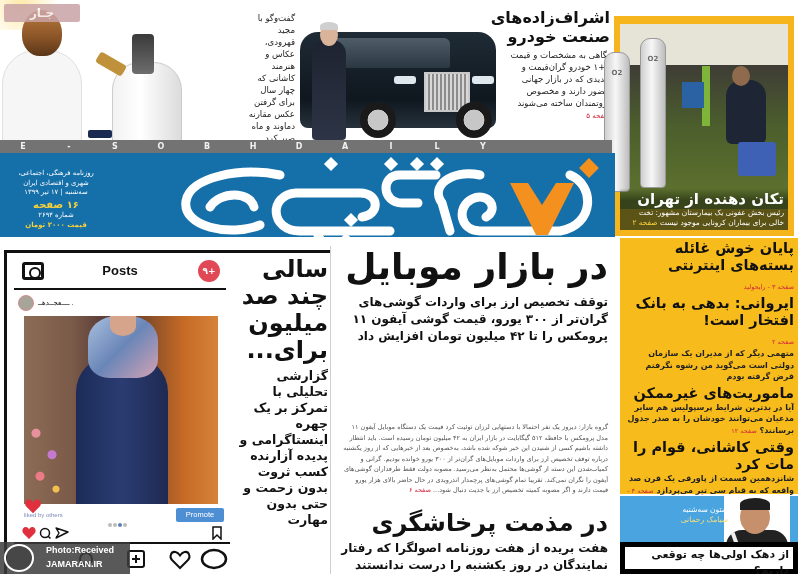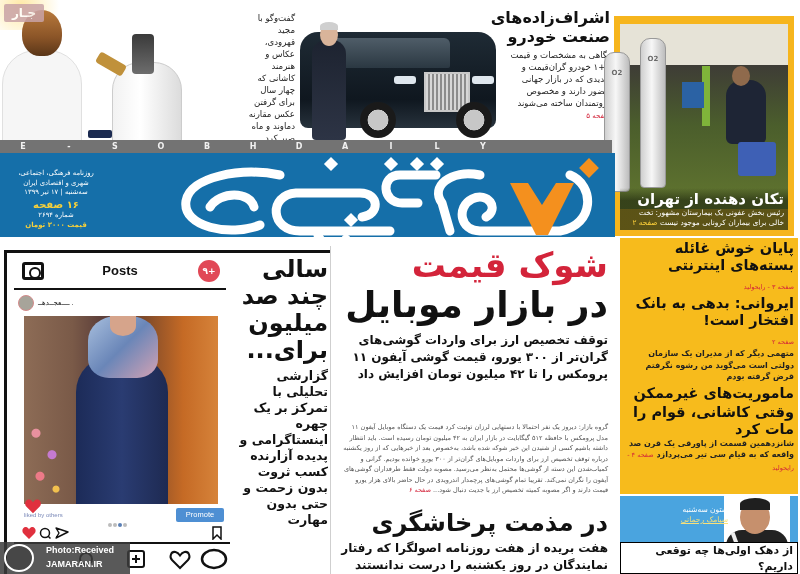--- a/index.html
+++ b/index.html
@@ -6,21 +6,21 @@
   html, body { width: 800px; height: 574px; overflow: hidden; background: #ffffff; }
   body { position: relative; font-family: "DejaVu Sans", sans-serif; color: #111; }
   .abs { position: absolute; }
   .rtl { direction: rtl; text-align: right; }
 
   
   #top-strip { left: 0; top: 0; width: 800px; height: 142px; background: #fff; }
   .stripes { background: repeating-linear-gradient(90deg, #f4f4f4 0 3px, #e9e9e9 3px 5px); }
 
   
-  #wm-top { left: 4px; top: 4px; width: 40px; height: 18px; border-radius: 2px; background: #c9a3a7; opacity: .85; color: #fff; font-weight: bold; font-size: 12px; text-align: center; line-height: 18px; }
+  #wm-top { left: 4px; top: 4px; width: 76px; height: 18px; border-radius: 2px; background: #c9a3a7; opacity: .85; color: #fff; font-weight: bold; font-size: 12px; text-align: center; line-height: 18px; }
 
   
   #s1-photo { left: 0; top: 0; width: 200px; height: 142px; }
   .person-coat { left: 2px; top: 50px; width: 80px; height: 92px; background: #f6f6f6; border-radius: 34px 34px 0 0; border: 1px solid #e0e0e0; }
   .person-head { left: 22px; top: 10px; width: 40px; height: 46px; border-radius: 50% 50% 44% 44%; background: linear-gradient(#b97a3c, #8a5427 60%, #5a3618); }
   .sun-glow { left: 0; top: 0; width: 70px; height: 30px; background: radial-gradient(circle at 30% 20%, #ffe9a6, rgba(255,220,140,0) 70%); }
   .telescope { left: 112px; top: 62px; width: 70px; height: 80px; background: linear-gradient(90deg, #f2f2f2, #ffffff 40%, #dcdcdc); border-radius: 28px 28px 0 0; border: 1px solid #ccc; }
   .telescope-eyepiece { left: 132px; top: 34px; width: 22px; height: 40px; background: linear-gradient(#3a3a3a, #6d6d6d); border-radius: 4px; }
   .finder { left: 96px; top: 58px; width: 30px; height: 12px; background: #c0913b; transform: rotate(30deg); border-radius: 3px; }
   .phone { left: 88px; top: 130px; width: 24px; height: 8px; background: #1b2a50; border-radius: 2px; }
@@ -81,22 +81,22 @@
 
   
   #col-writer { left: 620px; top: 496px; width: 178px; height: 46px; background: #4aa4df; }
   #col-writer-photo { left: 724px; top: 494px; width: 66px; height: 50px; background: #ffffff; overflow: hidden; }
   .cw-face { left: 16px; top: 6px; width: 30px; height: 34px; border-radius: 50%; background: #c6906d; }
   .cw-hair { left: 16px; top: 4px; width: 30px; height: 12px; border-radius: 50% 50% 0 0; background: #1f1f1f; }
   .cw-body { left: 2px; top: 36px; width: 62px; height: 24px; border-radius: 16px 16px 0 0; background: #222; }
   .cw-stripe { left: 10px; top: 38px; width: 4px; height: 20px; background: #eee; transform: rotate(-20deg); }
   #col-writer-text { left: 640px; top: 505px; width: 88px; color: #fff; }
   #cw-series { font-size: 7.5px; line-height: 10px; }
-  #cw-name { font-size: 7.5px; line-height: 10px; color: #f7e07a; text-decoration: underline; }
-  #col-box { left: 620px; top: 542px; width: 178px; height: 32px; border: 1px solid #000000; background: #fff; padding: 0 4px; }
+  #cw-name { font-size: 7.5px; line-height: 10px; color: #f7e07a; }
+  #col-box { left: 620px; top: 542px; width: 178px; height: 32px; border: 5px solid #000000; background: #fff; padding: 0 4px; }
   #col-title { font-size: 11px; font-weight: bold; line-height: 16px; color: #111; }
 
   
   #main { left: 334px; top: 246px; width: 274px; }
   #main-kicker { font-size: 34px; font-weight: bold; line-height: 38px; color: #d3243a; }
   #main-title { font-size: 36px; font-weight: bold; line-height: 42px; color: #111; }
   #main-lead { font-size: 12px; font-weight: bold; line-height: 17px; color: #111; margin-top: 6px; }
   #main-body { left: 340px; top: 422px; width: 268px; font-size: 6.5px; line-height: 10.5px; color: #555; }
   #main-body .ref-red { font-size: 6.5px; }
 
@@ -252,20 +252,24 @@
     <div class="side-h">پایان خوش غائله بسته‌های اینترنتی</div>
     <span class="side-ref">صفحه ۳ - رایحولید</span>
   </div>
   <div class="side-block">
     <div class="side-h">ایروانی: بدهی به بانک افتخار است!</div>
     <span class="side-ref">صفحه ۲</span>
     <div class="side-p">متهمی دیگر که از مدیران یک سازمان دولتی است می‌گوید من رشوه نگرفتم قرض گرفته بودم</div>
   </div>
   <div class="side-block">
     <div class="side-h">ماموریت‌های غیرممکن</div>
+    <div class="side-p">
+      <span>آیا در بدترین شرایط پرسپولیس هم سایر مدعیان می‌توانند خودشان را به صدر جدول برسانند؟</span>
+      <span class="side-ref">صفحه ۱۲</span>
+    </div>
   </div>
   <div class="side-block">
     <div class="side-h">وقتی کاشانی، قوام را مات کرد</div>
     <div class="side-p">
       <span>شانزدهمین قسمت از پاورقی یک قرن صد واقعه که به قیام سی تیر می‌پردازد</span>
       <span class="side-ref">صفحه ۴ - رایحولید</span>
     </div>
   </div>
 </div>
 
@@ -279,21 +283,20 @@
 <div id="col-writer-text" class="abs rtl">
   <div id="cw-series">ستون سه‌شنبه</div>
   <div id="cw-name">سیامک رحمانی</div>
 </div>
 <div id="col-box" class="abs rtl">
   <div id="col-title">از دهک اولی‌ها چه توقعی داریم؟</div>
 
 </div>
 
 <div id="main" class="abs rtl">
-  <div id="main-kicker">شوک قیمت</div>
   <div id="main-title">در بازار موبایل</div>
   <div id="main-lead">توقف تخصیص ارز برای واردات گوشی‌های گران‌تر از ۳۰۰ یورو، قیمت گوشی آیفون ۱۱ پرومکس را تا ۴۲ میلیون تومان افزایش داد</div>
 </div>
 <div id="main-body" class="abs rtl">
   <span>گروه بازار: دیروز یک نفر احتمالا با دستهایی لرزان توئیت کرد قیمت یک دستگاه موبایل آیفون ۱۱ مدل پرومکس با حافظه ۵۱۲ گیگابایت در بازار ایران به ۴۲ میلیون تومان رسیده است. باید انتظار داشته باشیم کسی از شنیدن این خبر شوکه شده باشد، به‌خصوص بعد از خبرهایی که از روز یکشنبه درباره توقف تخصیص ارز برای واردات موبایل‌های گران‌تر از ۳۰۰ یورو خوانده بودیم. گرانی و کمیاب‌شدن این دسته از گوشی‌ها محتمل به‌نظر می‌رسید. مصوبه دولت فقط طرفداران گوشی‌های آیفون را نگران نمی‌کند. تقریبا تمام گوشی‌های پرچمدار اندرویدی در حال حاضر بالای هزار یورو قیمت دارند و اگر مصوبه کمیته تخصیص ارز با جدیت دنبال شود...</span>
   <span class="ref-red">صفحه ۶</span>
 </div>
 
 <div id="sec" class="abs rtl">
   <div id="sec-title">در مذمت پرخاشگری</div>

